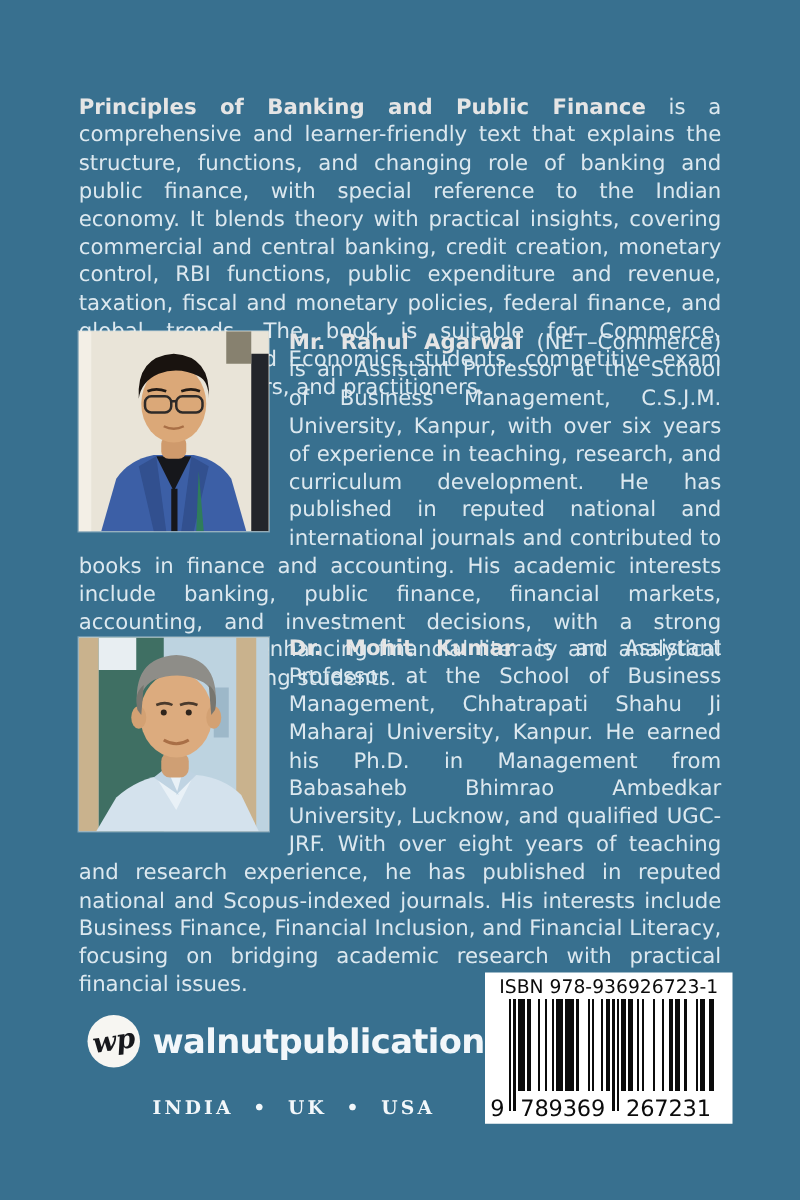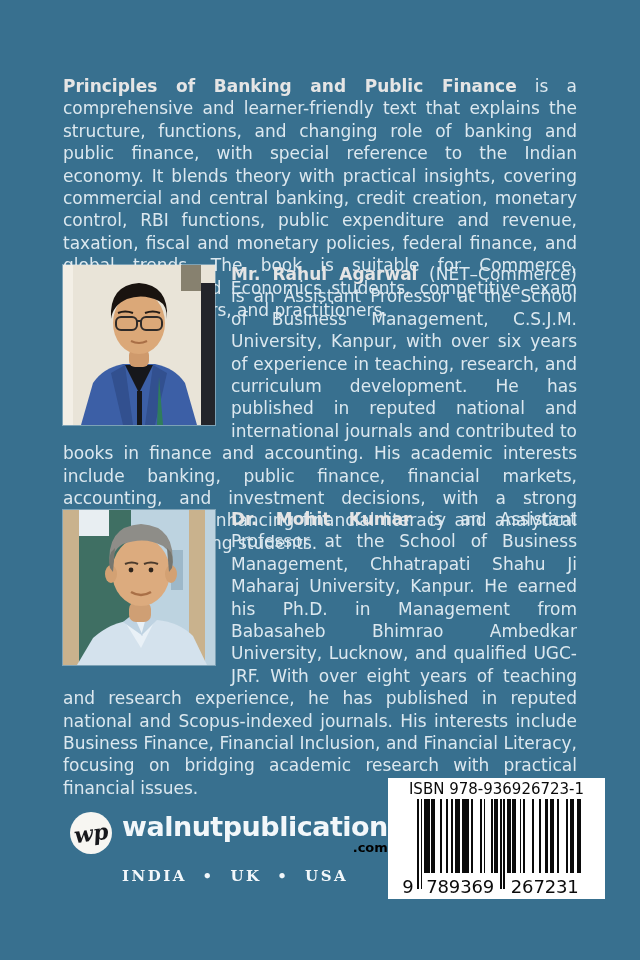--- a/index.html
+++ b/index.html
@@ -48,41 +48,41 @@
     display:flex;align-items:center;justify-content:center;
     flex:0 0 auto;
   }
   .logo-monogram{
     font-family:"DejaVu Serif","Liberation Serif",serif;
     font-style:italic;font-weight:700;
     font-size:22px;color:#17181c;
     transform:rotate(-8deg);
     line-height:1;
   }
-  .wordmark-block{display:flex;flex-direction:column;}
+  .wordmark-block{display:flex;flex-direction:row;}
   .wordmark{
     font-size:27px;font-weight:700;letter-spacing:-0.5px;
     color:#f2f7fa;line-height:1;
   }
   .dotcom{
     align-self:flex-end;
     font-size:13px;font-weight:700;color:#000000;
     margin-top:1px;line-height:1;
   }
   .countries{
-    margin-top:13px;margin-left:52px;
+    margin-top:23px;margin-left:52px;
     font-size:15px;font-weight:700;
     letter-spacing:2.5px;word-spacing:8px;
     color:#f2f7fa;
     font-family:"DejaVu Serif","Liberation Serif",serif;
   }
   
   .barcode-box{
     position:absolute;left:388px;top:778px;
-    width:217px;height:121px;
+    width:198px;height:121px;
     background:#ffffff;
     text-align:center;
     box-sizing:border-box;
     padding-top:1px;
   }
   .isbn-text{
     font-size:15px;color:#0b0b0b;line-height:20px;
     font-family:"DejaVu Sans","Liberation Sans",sans-serif;
     white-space:nowrap;
   }

